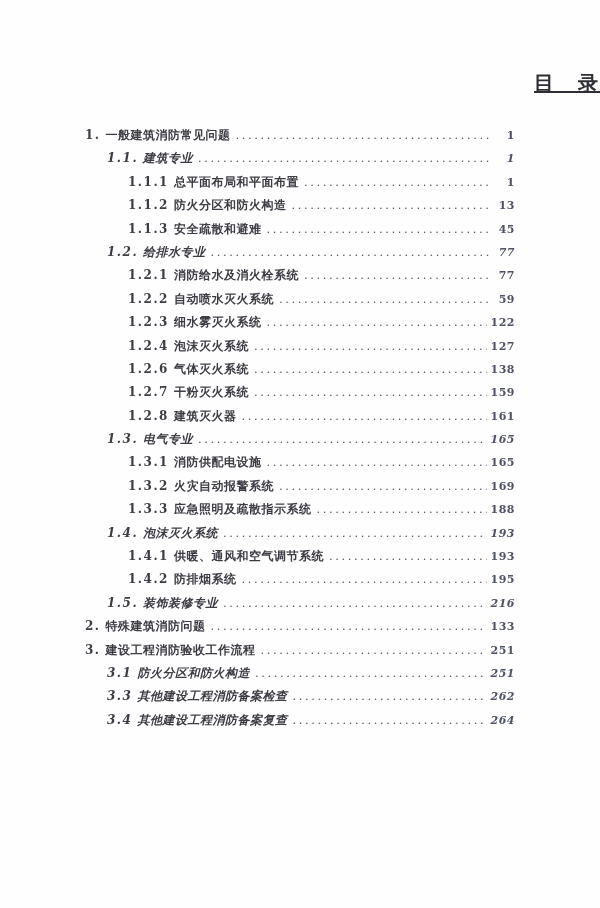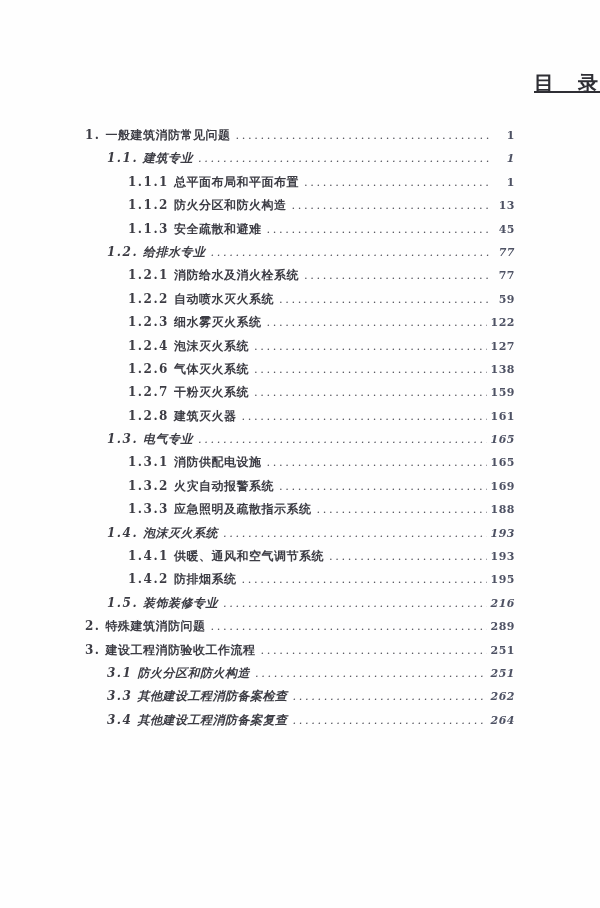--- a/index.html
+++ b/index.html
@@ -223,21 +223,21 @@
     <span class="num">1.5.</span>
     <span class="label">装饰装修专业</span>
     <span class="leader"></span>
     <span class="pagenum">216</span>
   </div>
 
   <div class="row lv1">
     <span class="num">2.</span>
     <span class="label">特殊建筑消防问题</span>
     <span class="leader"></span>
-    <span class="pagenum">289</span>
+    <span class="pagenum">133</span>
   </div>
 
   <div class="row lv1">
     <span class="num">3.</span>
     <span class="label">建设工程消防验收工作流程</span>
     <span class="leader"></span>
     <span class="pagenum">251</span>
   </div>
 
   <div class="row lv2">

